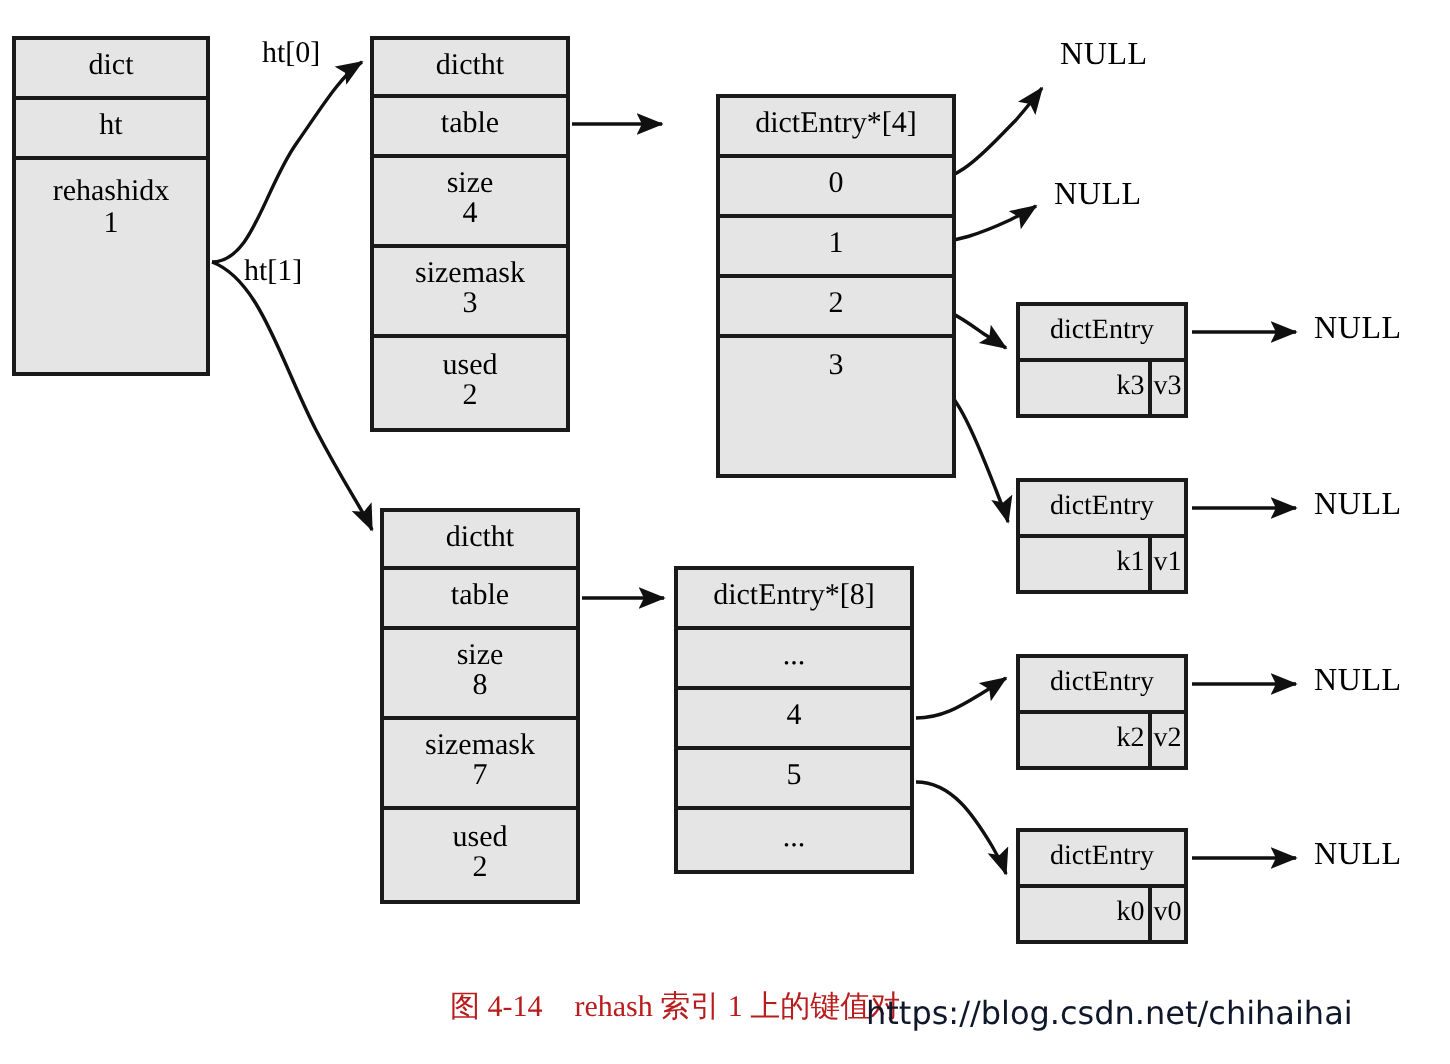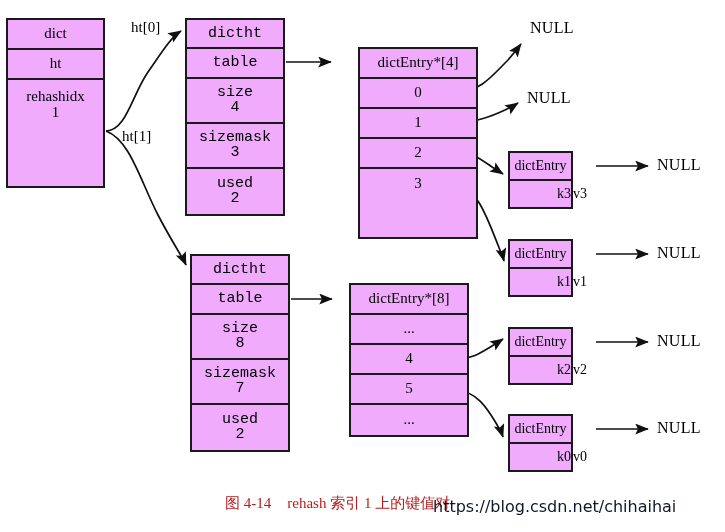--- a/index.html
+++ b/index.html
@@ -19,21 +19,21 @@
     position: absolute;
     left: 0;
     top: 0;
     width: 725px;
     height: 532px;
     pointer-events: none;
   }
   .box {
     position: absolute;
     border: 2px solid #1a1a1a;
-    background: #f0abfc;
+    background: #e5e5e5;
     box-sizing: border-box;
     display: flex;
     flex-direction: column;
   }
   .cell {
     border-bottom: 2px solid #1a1a1a;
     box-sizing: border-box;
     display: flex;
     flex-direction: column;
     align-items: center;
@@ -48,35 +48,35 @@
     display: block;
     font-size: 15px;
   }
 
   
   #dict-struct { left: 6px; top: 18px; width: 99px; height: 170px; }
   #dict-struct .cell { height: 30px; }
   #dict-struct .cell.tall { height: 50px; }
 
   
-  .dictht { width: 100px; font-family: Liberation Mono, monospace; }
+  .dictht { width: 100px; }
   .dictht .cell { height: 30px; }
   .dictht .cell.tall { height: 46px; }
   #dictht-0 { left: 185px; top: 18px; height: 198px; }
   #dictht-1 { left: 190px; top: 254px; height: 198px; }
 
   
   .table-box { width: 120px; }
   .table-box .cell { height: 30px; font-size: 15px; }
   .table-box .cell.head { height: 30px; }
   #table-4 { left: 336px; top: 47px; height: 192px; margin-left: 22px; }
-  #table-8 { left: 337px; top: 283px; height: 154px; margin-left: 12px; }
-
-  
-  .entry { left: 508px; width: 65px; height: 58px; }
+  #table-8 { left: 337px; top: 283px; height: 154px; }
+
+  
+  .entry { left: 508px; width: 86px; height: 58px; }
   .entry .head {
     height: 29px;
     border-bottom: 2px solid #1a1a1a;
     display: flex;
     align-items: center;
     justify-content: center;
     font-size: 14px;
     box-sizing: border-box;
   }
   .entry .kv {

